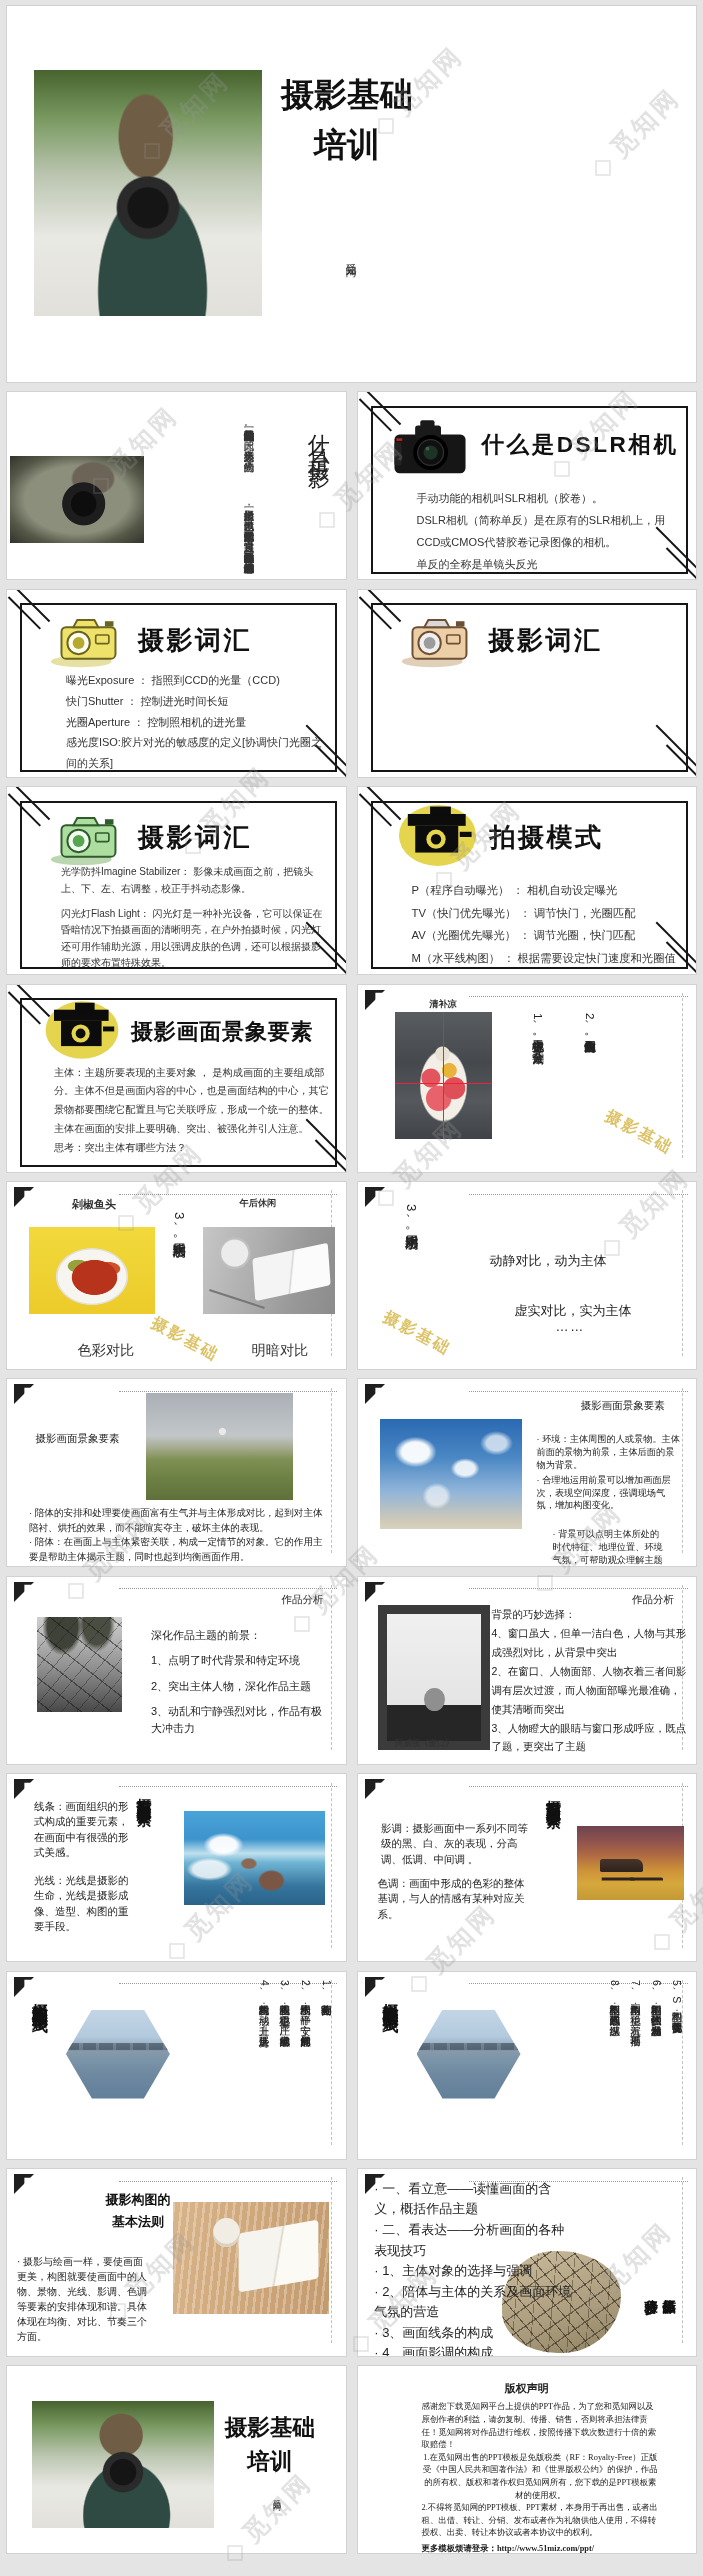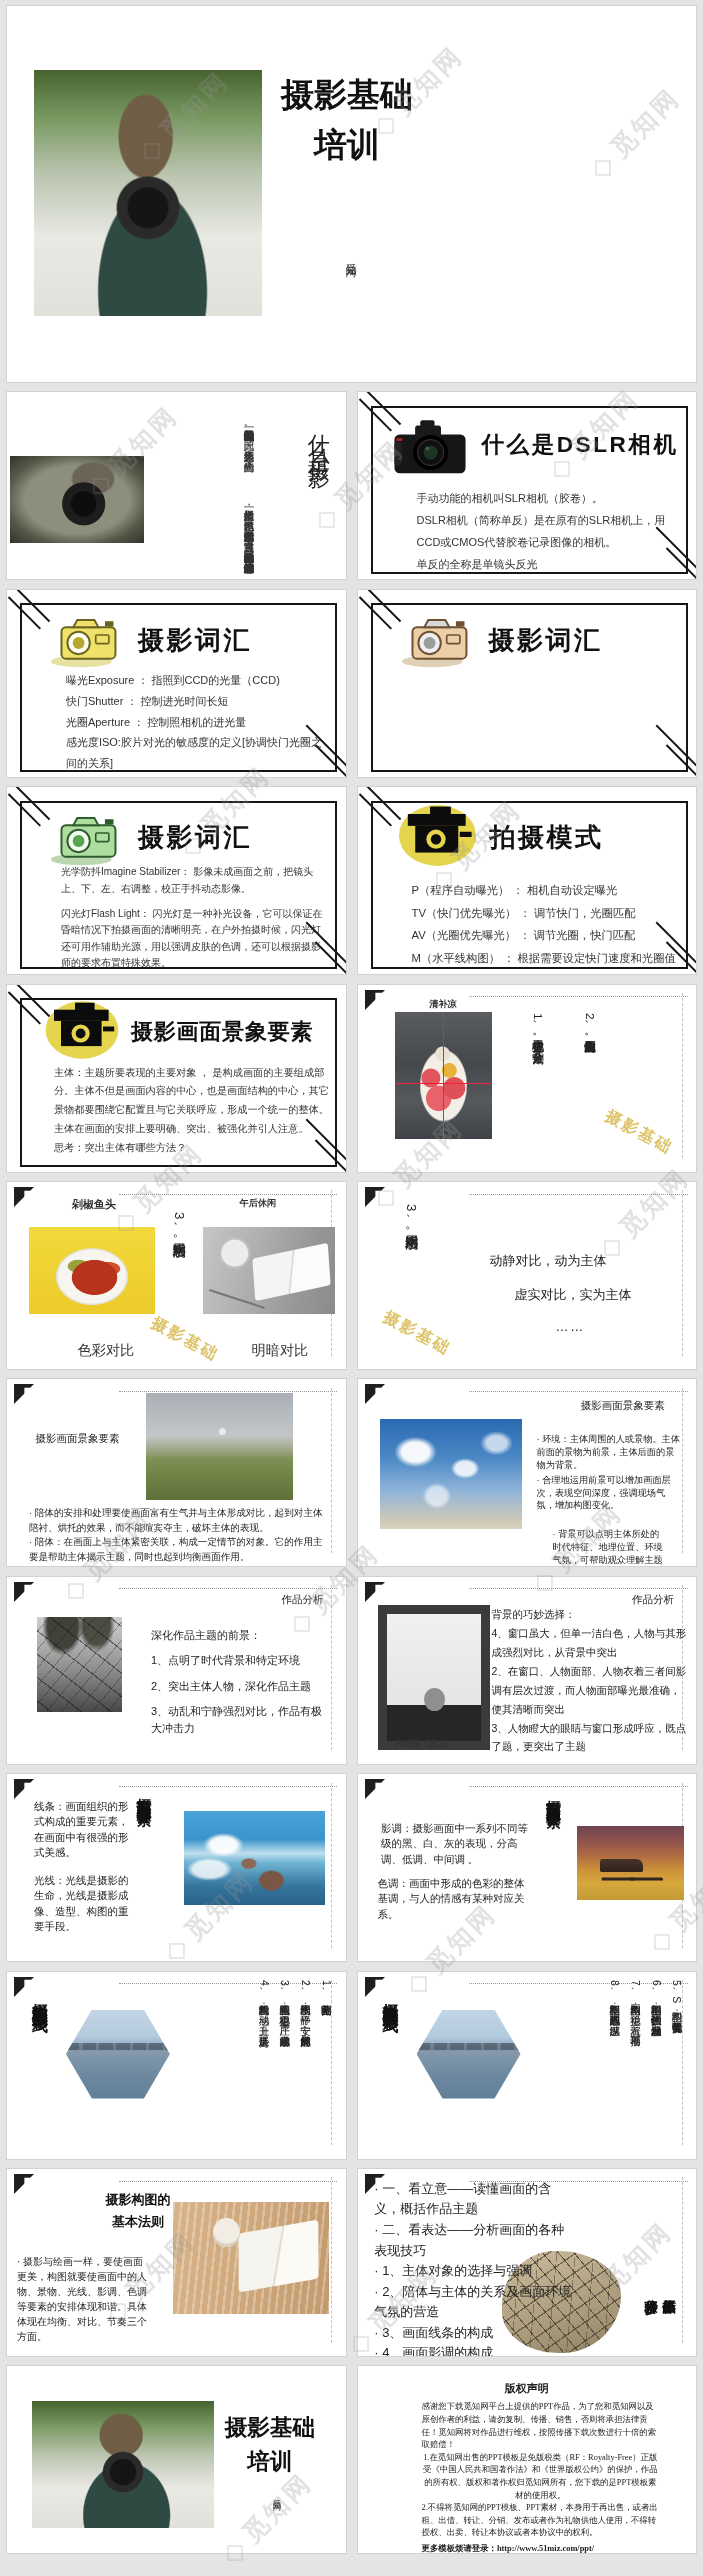--- a/index.html
+++ b/index.html
@@ -295,21 +295,21 @@
       <div class="abs caplabel" style="left:223px;top:159px;width:100px;font-size:14.2px;font-weight:400;">明暗对比</div>
       <div class="gwm" style="left:141px;top:147px;">摄影基础</div>
     </section>
 
     <section class="card half">
       <div class="tri"></div>
       <div class="dotl"></div>
       <div class="dashv"></div>
       <div class="abs vtx" style="left:44px;top:22px;height:149px;font-size:13.4px;line-height:1.4;color:#222;">3、利用对比手法。</div>
       <div class="abs" style="left:132px;top:70px;font-size:13px;color:#222;">动静对比，动为主体</div>
-      <div class="abs" style="left:157px;top:104px;font-size:13px;color:#222;">虚实对比，实为主体</div>
+      <div class="abs" style="left:157px;top:120px;font-size:13px;color:#222;">虚实对比，实为主体</div>
       <div class="abs" style="left:198px;top:137px;font-size:13px;color:#222;letter-spacing:1.7px;">……</div>
       <div class="gwm" style="left:22px;top:141px;">摄影基础</div>
     </section>
   </div>
 
   <div class="row">
     <section class="card half">
       <div class="tri"></div>
       <div class="dotl"></div>
       <div class="dashv"></div>

